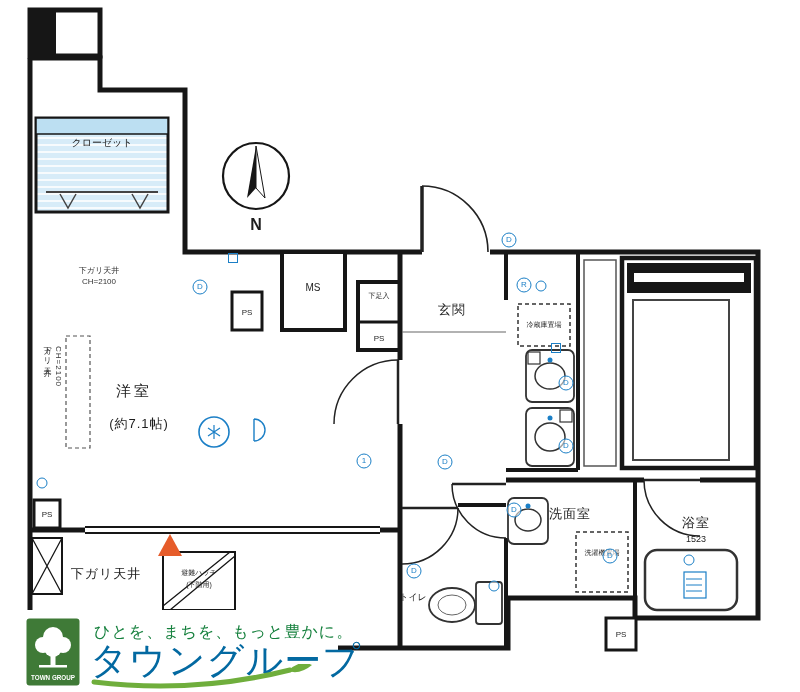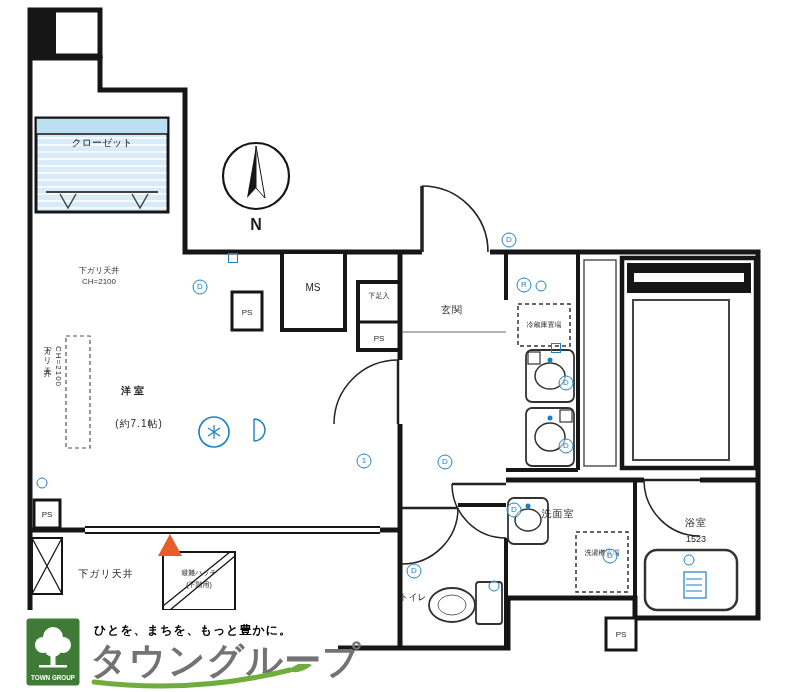--- a/index.html
+++ b/index.html
@@ -1,35 +1,35 @@
 <!DOCTYPE html>
 <html><head>
 <meta charset="utf-8">
 <style>
   html,body{margin:0;padding:0;background:#fff;}
   .stage{position:relative;width:800px;height:692px;background:#fff;overflow:hidden;
          font-family:"Liberation Sans","DejaVu Sans",sans-serif;}
   .plan-svg{position:absolute;left:0;top:0;z-index:1;}
   .lbl{position:absolute;transform:translate(-50%,-50%);white-space:nowrap;color:#1d1d1d;z-index:2;}
   .f7{font-size:7px}.f8{font-size:8px}.f9{font-size:9px}.f10{font-size:10px}
-  .f11{font-size:10px;letter-spacing:1px}.f15{font-size:10px;letter-spacing:3px;font-weight:bold}
+  .f11{font-size:13px;letter-spacing:1px}.f15{font-size:15px;letter-spacing:3px;font-weight:normal}
   .f16{font-size:16px;font-weight:bold}
   .vert{writing-mode:vertical-rl;transform:translate(-50%,0);letter-spacing:1px;}
   .sym{position:absolute;transform:translate(-50%,-50%);width:13px;height:13px;
        border:1.3px solid #1b7fc6;border-radius:50%;font-size:8px;line-height:12px;
        text-align:center;color:#1b7fc6;background:rgba(255,255,255,.55);z-index:2;}
   .sym-sm{width:9px;height:9px;}
   .sqmark{position:absolute;transform:translate(-50%,-50%);width:8px;height:8px;
        border:1.3px solid #1b7fc6;z-index:2;}
   .branding{position:absolute;left:16px;top:610px;width:322px;height:82px;background:#fff;z-index:5;}
   .logo{position:absolute;left:10px;top:8px;}
-  .tagline{position:absolute;left:78px;top:12px;font-size:12px;font-weight:bold;
-       color:#000000;letter-spacing:1px;white-space:nowrap;}
-  .company{position:absolute;left:74px;top:26px;font-size:37px;font-weight:bold;
-       color:#737373;letter-spacing:1px;z-index:2;white-space:nowrap;}
+  .tagline{position:absolute;left:78px;top:12px;font-size:16px;font-weight:normal;
+       color:#15803d;letter-spacing:1px;white-space:nowrap;}
+  .company{position:absolute;left:74px;top:26px;font-size:37px;font-weight:normal;
+       color:#0369a1;letter-spacing:1px;z-index:2;white-space:nowrap;}
   .swoosh{position:absolute;left:74px;top:54px;z-index:3;}
 </style>
 </head>
 <body>
 
 <div class="stage">
 
   <svg class="plan-svg" width="800" height="692" viewBox="0 0 800 692">
     <defs>
       <pattern id="hatch" width="7" height="7" patternUnits="userSpaceOnUse">
@@ -145,21 +145,21 @@
   <span class="lbl f8 vert" style="left:46px;top:340px;color:#333">下ガリ天井</span>
   <span class="lbl f8 vert" style="left:58px;top:346px;color:#333">CH=2100</span>
   <span class="lbl f15" style="left:134px;top:391px">洋室</span>
   <span class="lbl f11" style="left:139px;top:424px">(約7.1帖)</span>
   <span class="lbl f10" style="left:313px;top:287px">MS</span>
   <span class="lbl f8" style="left:247px;top:312px">PS</span>
   <span class="lbl f7" style="left:379px;top:296px">下足入</span>
   <span class="lbl f8" style="left:379px;top:338px">PS</span>
   <span class="lbl f11" style="left:452px;top:310px">玄関</span>
   <span class="lbl f7" style="left:544px;top:325px">冷蔵庫置場</span>
-  <span class="lbl f11" style="left:558px;top:514px">洗面室</span>
+  <span class="lbl f11" style="left:570px;top:514px">洗面室</span>
   <span class="lbl f7" style="left:602px;top:553px">洗濯機置場</span>
   <span class="lbl f11" style="left:696px;top:523px">浴室</span>
   <span class="lbl f9" style="left:696px;top:539px">1523</span>
   <span class="lbl f9" style="left:413px;top:597px">トイレ</span>
   <span class="lbl f11" style="left:106px;top:574px">下ガリ天井</span>
   <span class="lbl f7" style="left:199px;top:573px">避難ハッチ</span>
   <span class="lbl f7" style="left:199px;top:585px">(下階用)</span>
   <span class="lbl f8" style="left:47px;top:514px">PS</span>
   <span class="lbl f8" style="left:621px;top:634px">PS</span>
   <span class="lbl f16" style="left:256px;top:225px">N</span>

